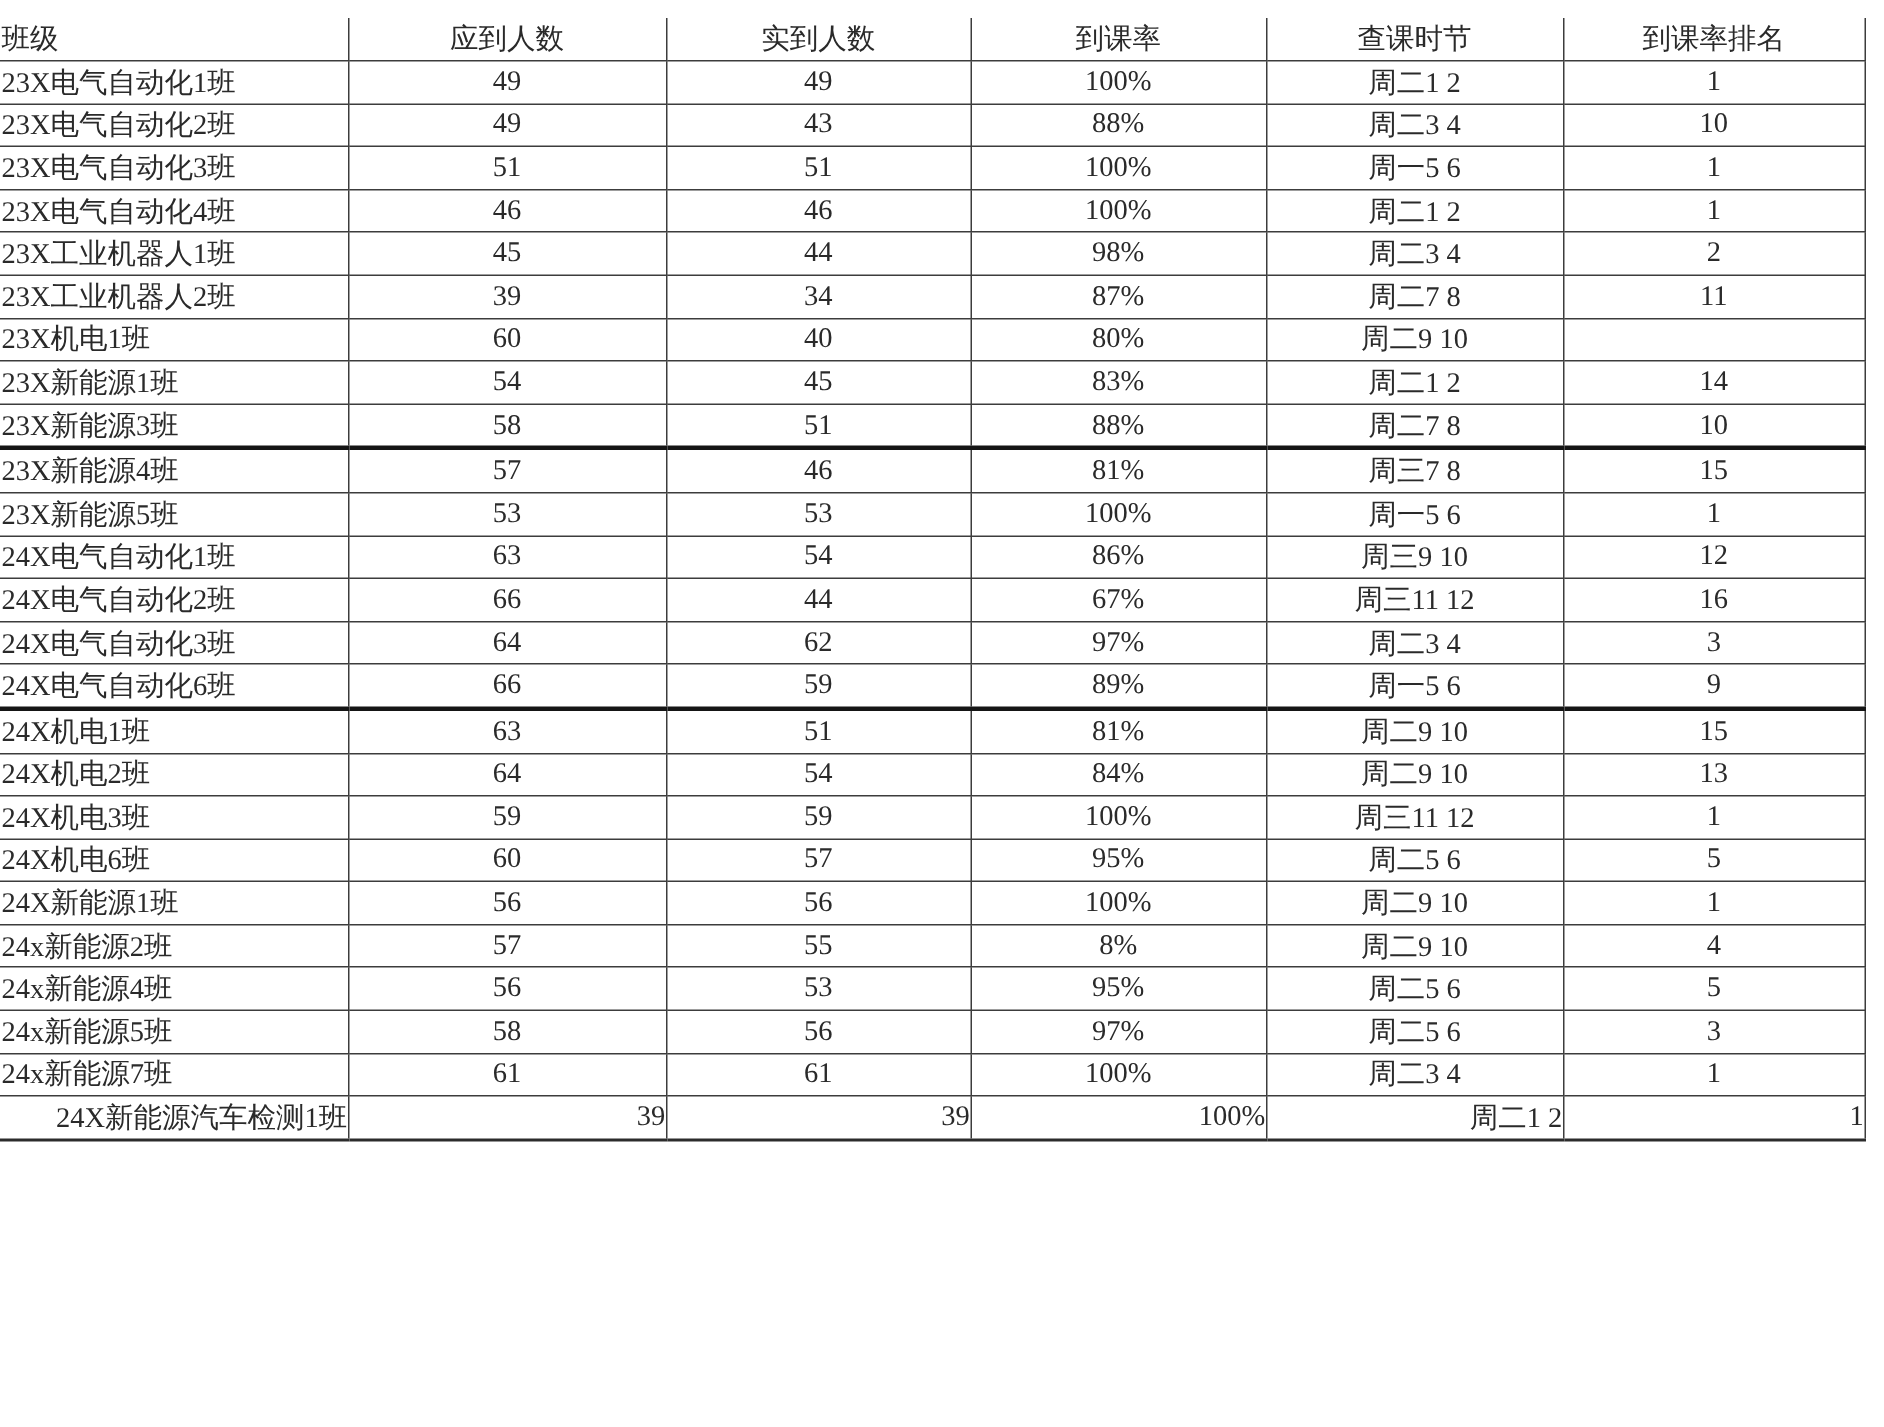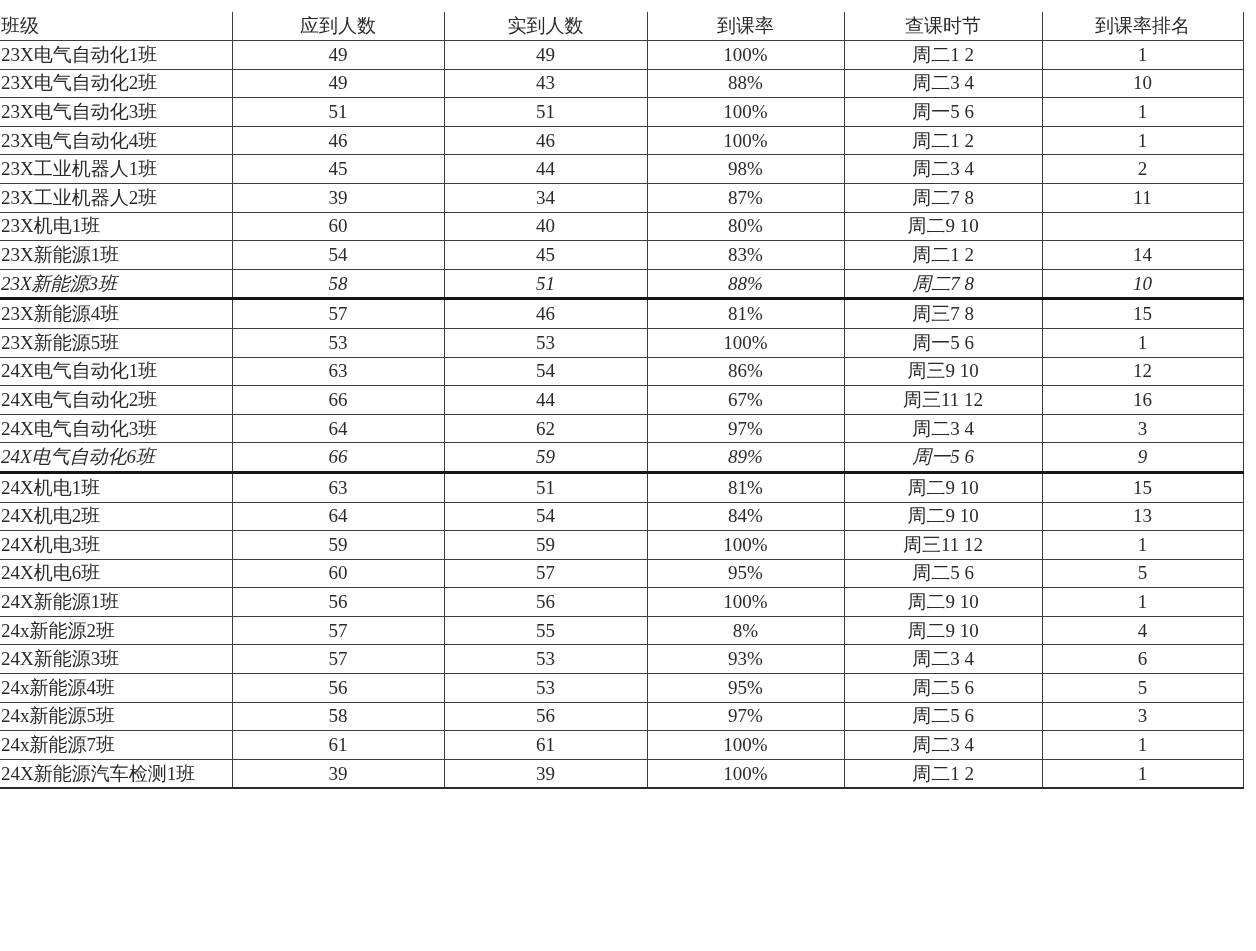--- a/index.html
+++ b/index.html
@@ -41,24 +41,24 @@
     height: 27.6px;
   }
   table.attendance th:first-child,
   table.attendance td:first-child {
     border-left: none;
     text-align: left;
     padding-left: 1px;
   }
   table.attendance tbody tr.group-end td {
     border-bottom: 3px solid #151515;
-    font-style: italic;
   }
   table.attendance tbody tr:last-child td {
     border-bottom: 2.5px solid #2c2c2c;
+    text-align: right;
   }
 </style>
 </head>
 <body>
 
 <div class="sheet">
   <table class="attendance">
     <colgroup>
       <col style="width:232px">
       <col style="width:212px">
@@ -240,28 +240,20 @@
         </tr>
         <tr>
           <td>24x新能源2班</td>
           <td>57</td>
           <td>55</td>
           <td>8%</td>
           <td>周二9 10</td>
           <td>4</td>
         </tr>
         <tr>
-          <td>24X新能源3班</td>
-          <td>57</td>
-          <td>53</td>
-          <td>93%</td>
-          <td>周二3 4</td>
-          <td>6</td>
-        </tr>
-        <tr>
           <td>24x新能源4班</td>
           <td>56</td>
           <td>53</td>
           <td>95%</td>
           <td>周二5 6</td>
           <td>5</td>
         </tr>
         <tr>
           <td>24x新能源5班</td>
           <td>58</td>

